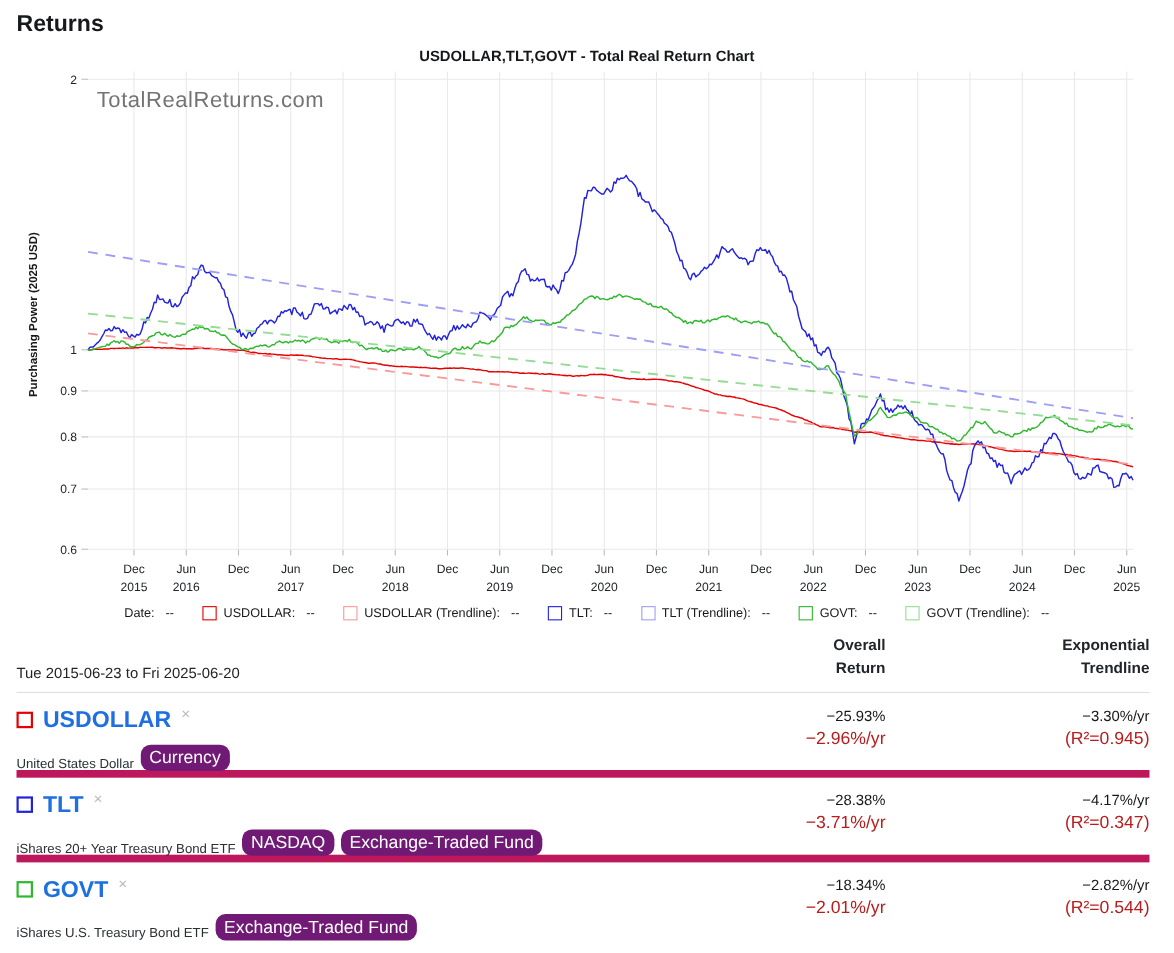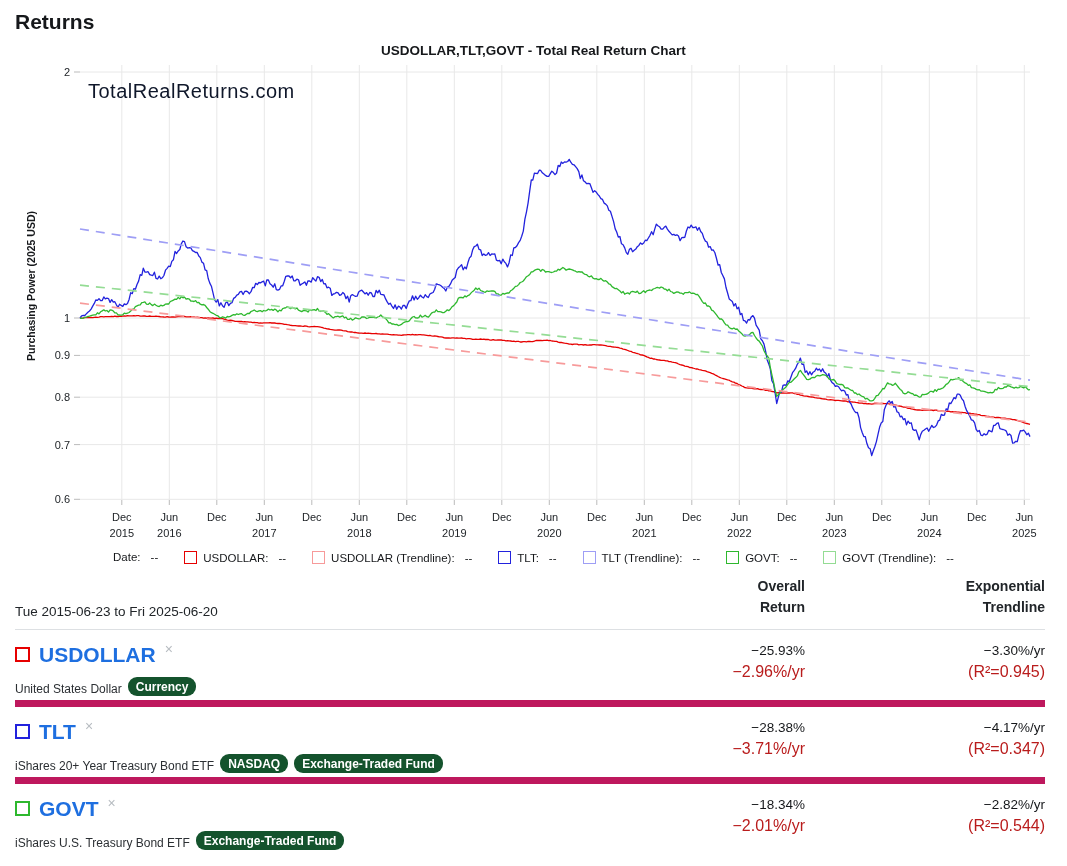--- a/index.html
+++ b/index.html
@@ -4,42 +4,42 @@
 <style>
   html,body{margin:0;padding:0;background:#fff;width:1067px;height:866px;overflow:hidden;
     font-family:"Liberation Sans",sans-serif;color:#212529;}
   .page{padding:8px 22px 0 15px;}
   h1.pagetitle{margin:0;font-size:21px;line-height:28px;font-weight:700;color:#16181b;}
   .chart-block{position:relative;height:530px;margin-left:-15px;margin-right:-22px;}
   .chart-title{text-align:center;padding-top:7px;font-size:13.5px;font-weight:700;color:#16181b;}
   .chart-svg{position:absolute;left:0;top:24px;}
   svg{font-family:"Liberation Sans",sans-serif;}
   .tick{font-size:11px;fill:#212529;}
-  .watermark{position:absolute;left:88px;top:44px;font-size:20px;color:#0f172a;letter-spacing:.5px;}
+  .watermark{position:absolute;left:88px;top:44px;font-size:20px;color:#737373;letter-spacing:.5px;}
   .ylabel{position:absolute;left:31px;top:250px;transform:translate(-50%,-50%) rotate(-90deg);
     white-space:nowrap;font-size:10.5px;font-weight:700;color:#16181b;}
   .legend{position:absolute;left:0;right:0;bottom:2px;display:flex;justify-content:center;
-    align-items:flex-start;gap:26px;font-size:11.5px;color:#16181b;}
+    align-items:center;gap:26px;font-size:11.5px;color:#16181b;}
   .lg-item{display:inline-flex;align-items:center;gap:6px;}
   .lg-box{width:11px;height:11px;border:1.5px solid #000;background:#fff;display:inline-block;}
   .lg-val{margin-left:4px;color:#16181b;}
   
   .tbl{margin-top:0;}
   .trow{display:grid;grid-template-columns:1fr 150px 240px;}
   .thead{align-items:end;padding-bottom:10px;height:64px;border-bottom:1px solid #dde0e3;box-sizing:border-box;}
   .daterange{font-size:13.5px;font-weight:400;}
   .colhead{text-align:right;font-size:14px;font-weight:700;line-height:1.55;}
   .drow{padding-top:13px;height:77px;border-bottom:7px solid #be185d;box-sizing:border-box;}
   .drow.last{border-bottom:none;}
   .tickerline{display:flex;align-items:center;gap:9px;}
   .swatch{width:11px;height:11px;border:2px solid;background:#fff;display:inline-block;}
   .ticker{font-size:21px;font-weight:700;color:#1e6fe0;text-decoration:none;line-height:1.1;}
   .close-x{color:#b7bcc1;font-size:14px;align-self:flex-start;position:relative;top:-2px;cursor:pointer;}
   .subline{margin-top:11px;font-size:12px;color:#2b2f33;display:flex;align-items:flex-end;gap:6px;}
-  .badge{background:#14532d;color:#fff;font-size:12px;font-weight:700;padding:2.5px 8px;
+  .badge{background:#701a75;color:#fff;font-size:16px;font-weight:400;padding:2.5px 8px;
     border-radius:9px;line-height:1.2;display:inline-block;}
   .numcell{text-align:right;}
   .num-main{font-size:13.5px;color:#16181b;}
   .num-sub{font-size:16px;color:#b91c1c;margin-top:5px;}
 </style>
 </head>
 <body>
 
 <div class="page">
   <h1 class="pagetitle">Returns</h1>

